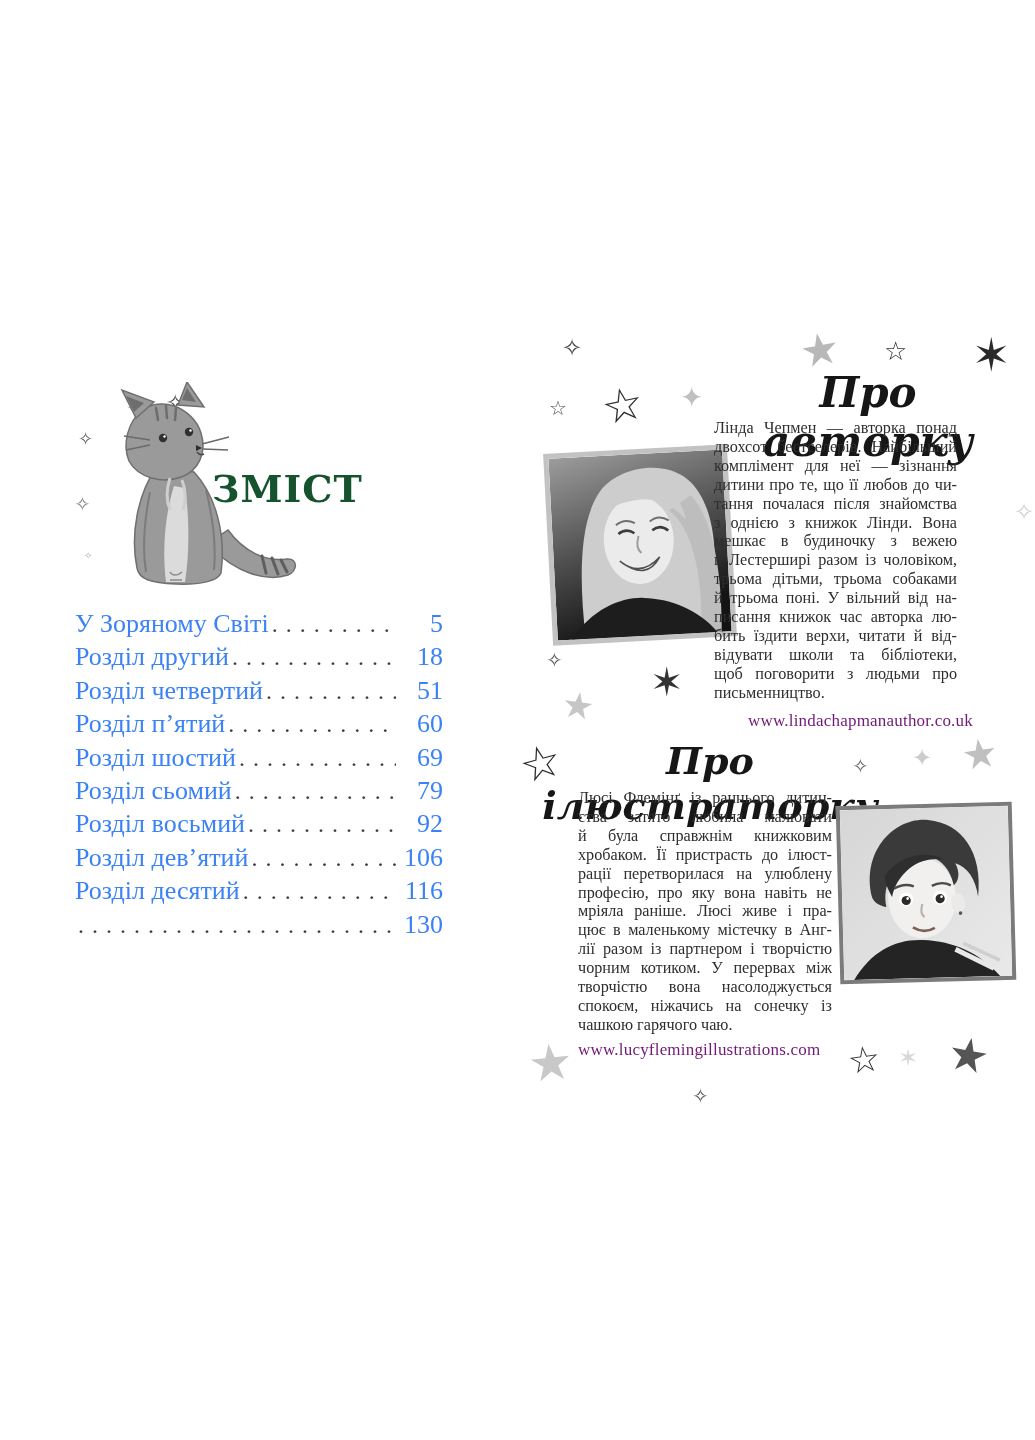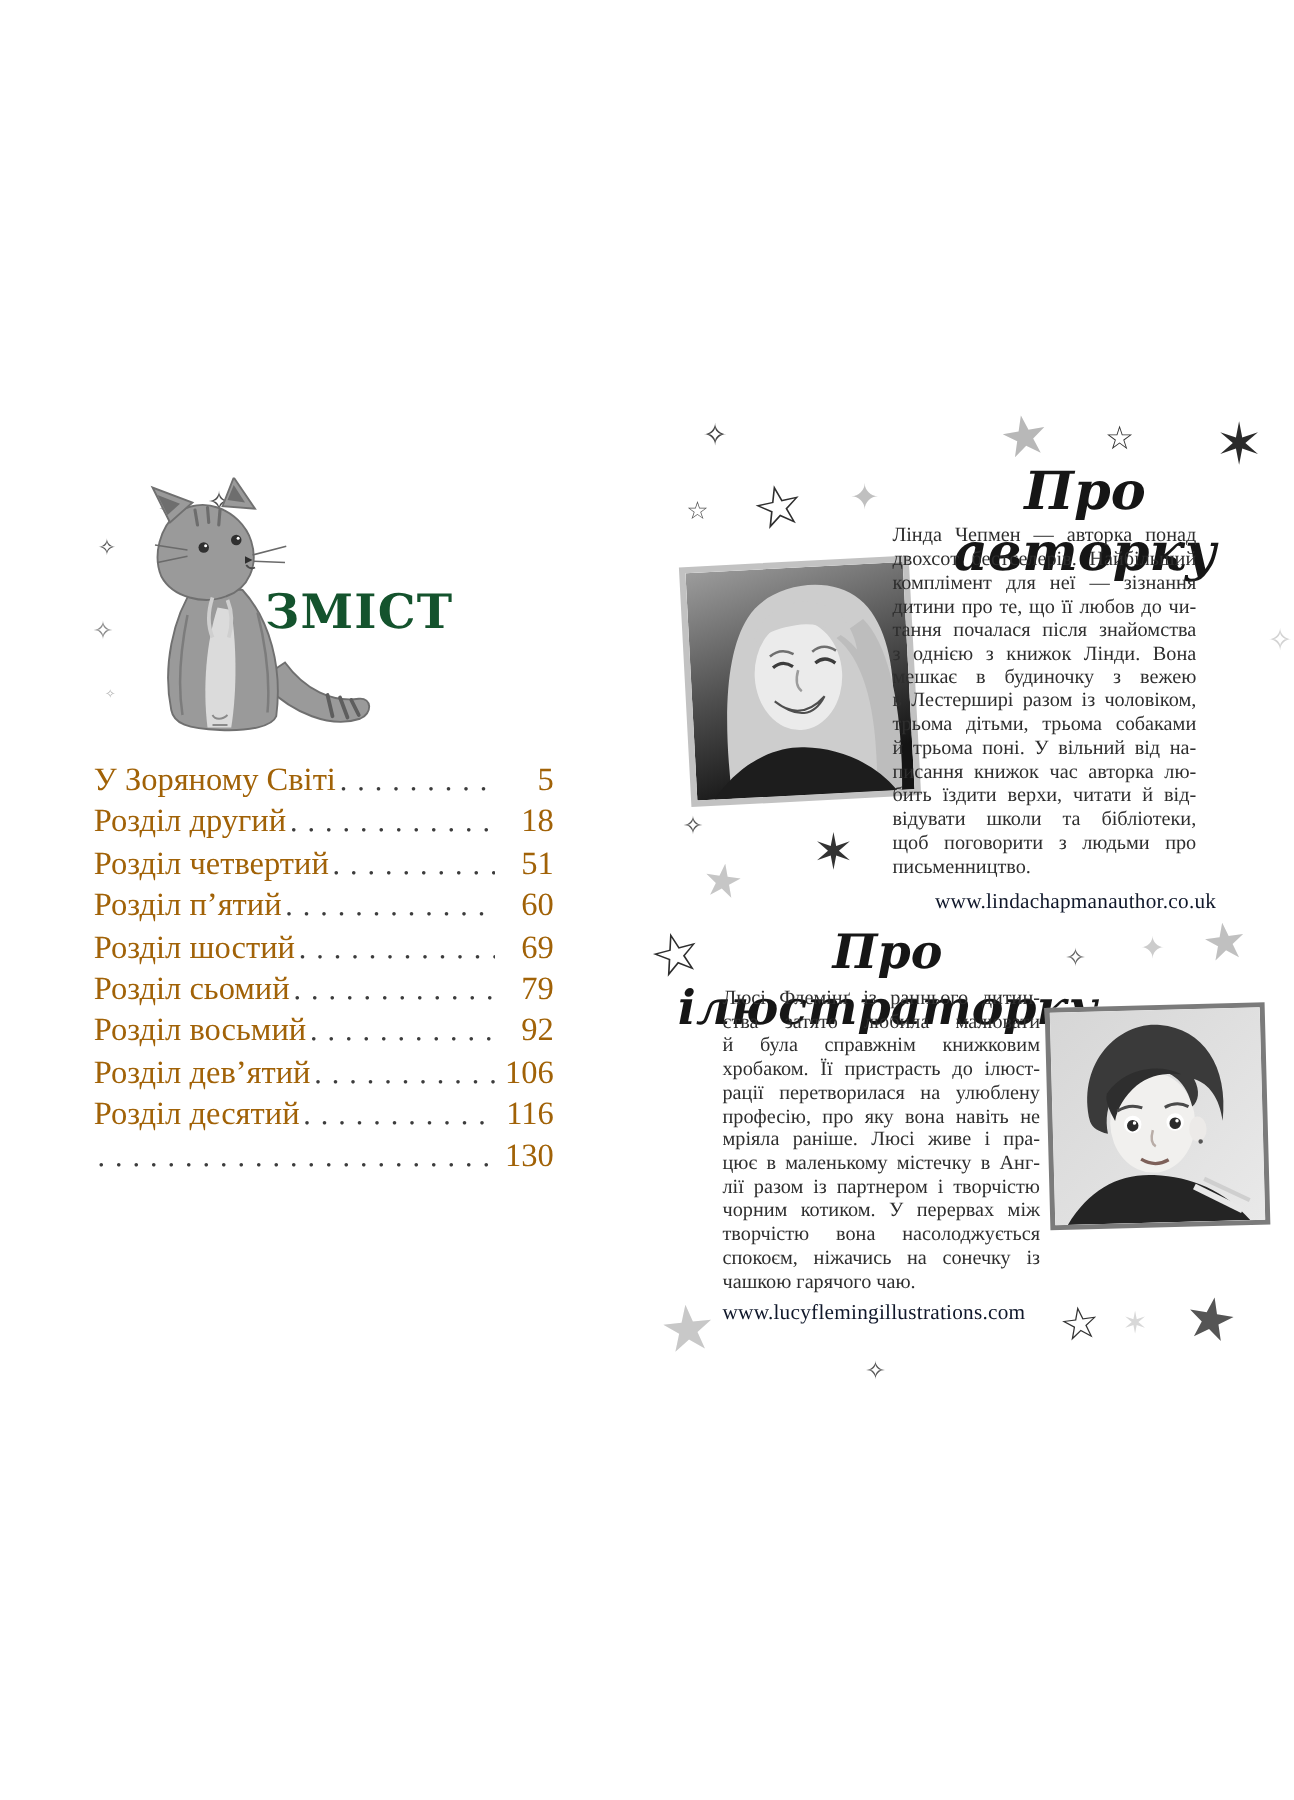--- a/index.html
+++ b/index.html
@@ -19,21 +19,21 @@
     user-select:none;
   }
   
   .cat-wrap{position:absolute;left:66px;top:382px;width:238px;height:218px;}
   .toc-title{
     position:absolute;left:212px;top:466px;width:110px;
     font-family:"DejaVu Serif", serif;
     font-size:38px;font-weight:700;letter-spacing:1px;color:#14532d;
   }
   .toc-list{position:absolute;left:75px;top:609px;width:368px;}
-  .toc-row{display:flex;align-items:baseline;height:33.4px;font-size:26px;color:#a16207;}
+  .toc-row{display:flex;align-items:baseline;height:33.4px;font-size:26px;color:#3b82f6;}
   .toc-label{white-space:nowrap;}
   .toc-dots{flex:1;overflow:hidden;white-space:nowrap;margin:0 3px;}
   .toc-dots::after{
     content:". . . . . . . . . . . . . . . . . . . . . . . . . . . . . . . . . . . .";
     letter-spacing:1px;color:#3c3c3c;font-size:24px;
   }
   .toc-num{min-width:44px;text-align:right;white-space:nowrap;}
   
   .script-heading{
     position:absolute;
@@ -43,21 +43,21 @@
     letter-spacing:0px;
   }
   #author-heading{left:728px;top:368px;width:280px;font-size:42px;}
   #illustrator-heading{left:538px;top:738px;width:344px;font-size:38px;}
   .body-lines{position:absolute;font-size:16.2px;line-height:18.9px;color:#2e2e2e;}
   #author-lines{left:714px;top:419px;width:243px;}
   #illustrator-lines{left:578px;top:789px;width:254px;}
   .bl{text-align:justify;text-align-last:justify;white-space:nowrap;}
   .bl.last{text-align-last:left;}
   .site-url{
-    position:absolute;font-size:17px;color:#0f172a;letter-spacing:.2px;
+    position:absolute;font-size:17px;color:#701a75;letter-spacing:.2px;
     font-family:"Liberation Serif", serif;white-space:nowrap;
   }
   #author-url{left:748px;top:711px;}
   #illustrator-url{left:578px;top:1040px;}
   
   .photo-frame{position:absolute;background:#fff;box-sizing:border-box;}
   #author-photo{
     left:548px;top:449px;width:184px;height:192px;
     border:5px solid #c2c2c2;transform:rotate(-3deg);
   }

